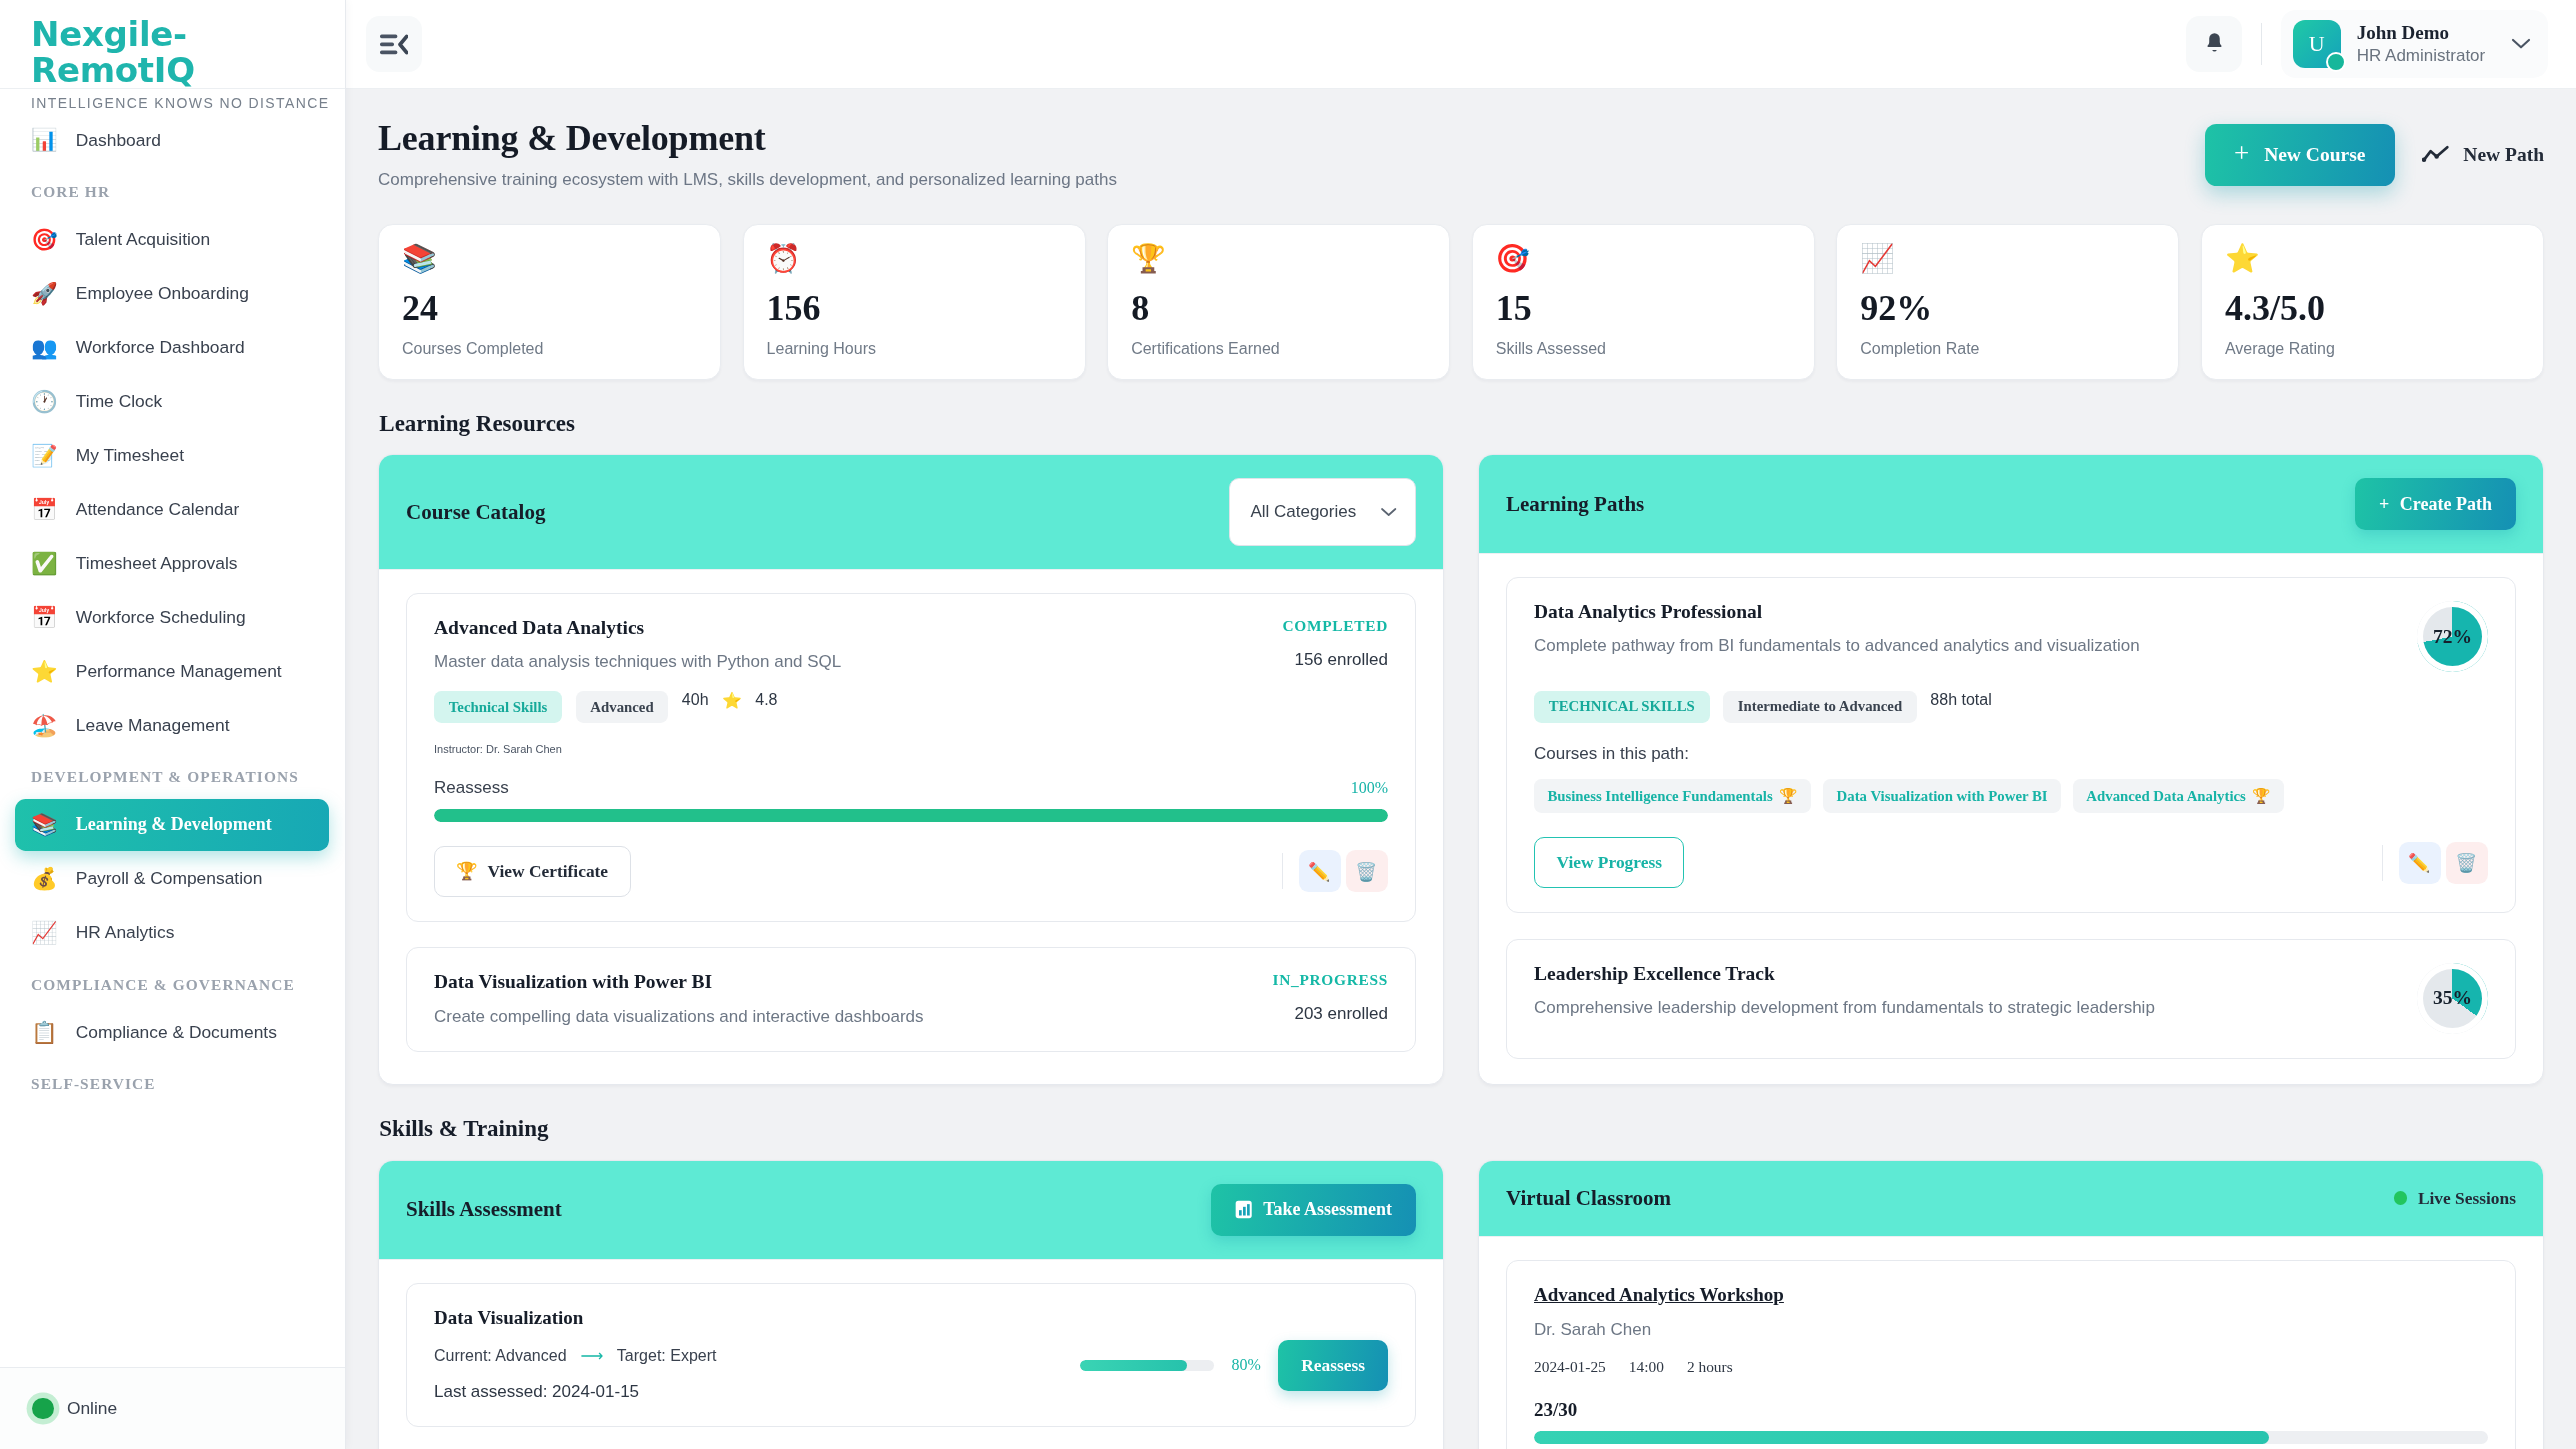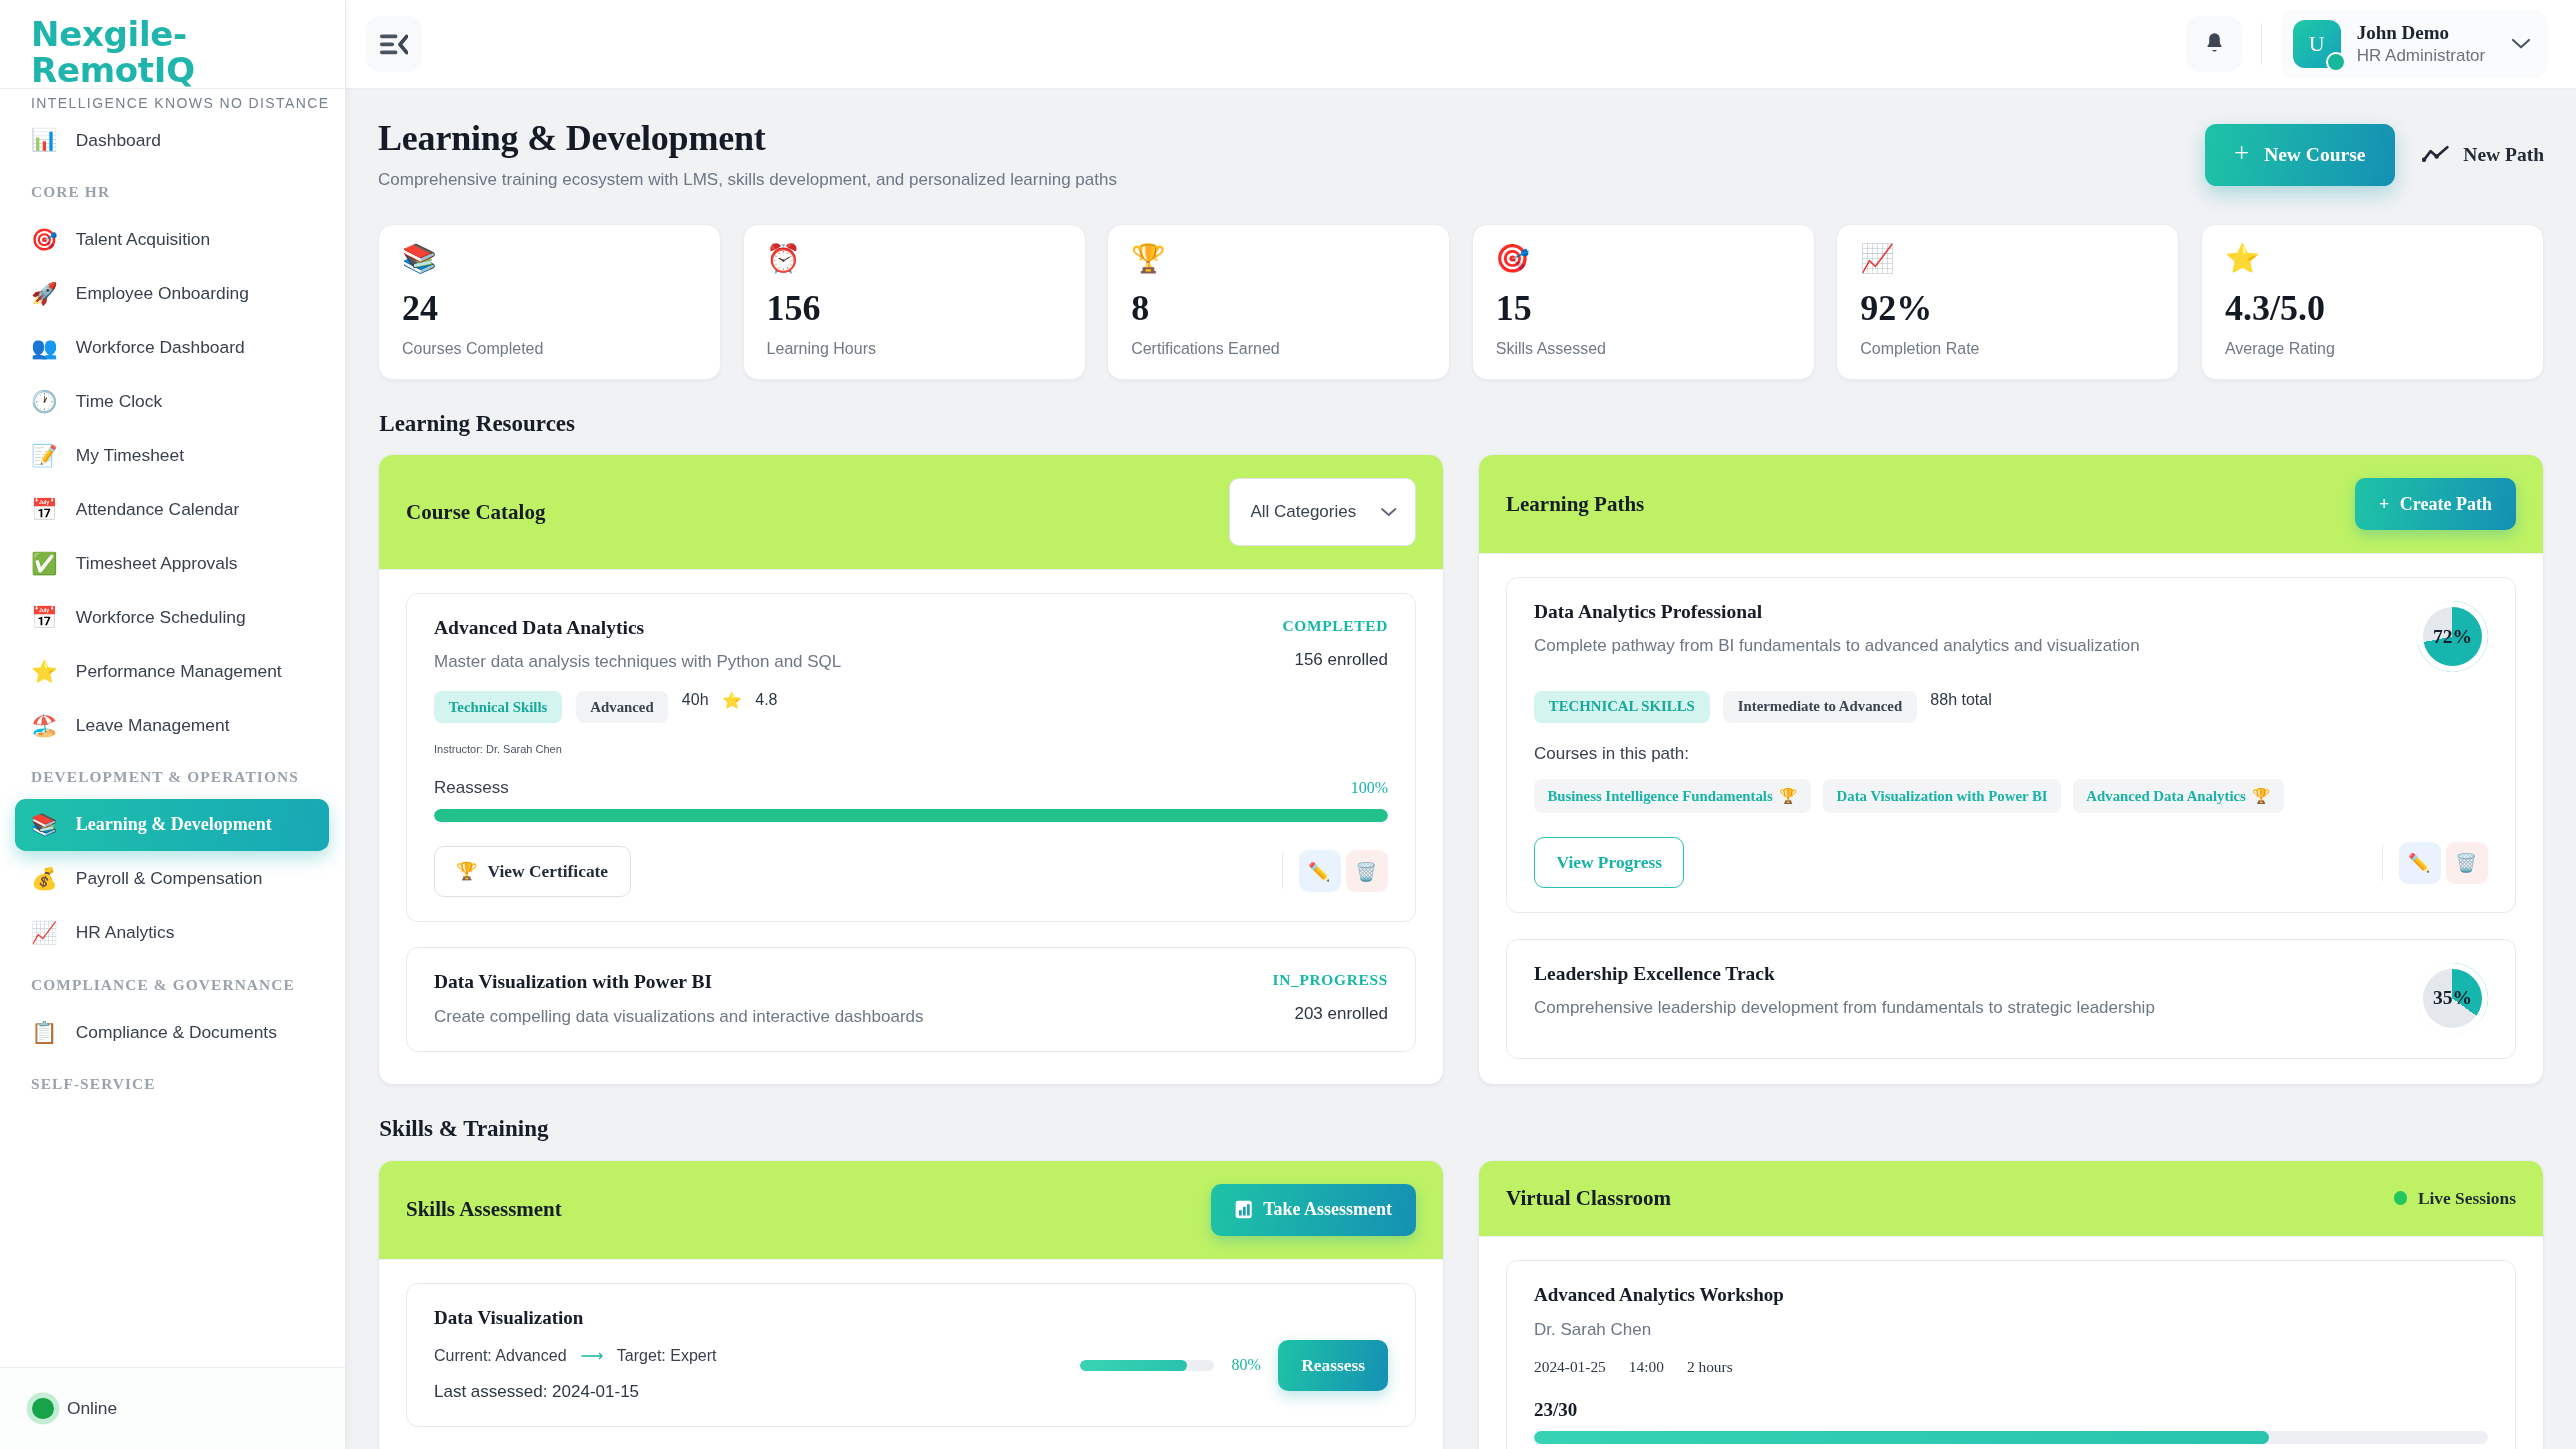--- a/index.html
+++ b/index.html
@@ -192,21 +192,21 @@
   .two-col { display:flex; gap:34px; }
   .panel {
     flex:1; min-width:0;
     background:#fff; border:0.7px solid #e6e9ee;
     border-radius:14.8px; overflow:hidden;
     box-shadow:0 1.3px 3.4px rgba(20,30,50,.04);
   }
   .panel-head {
     display:flex; align-items:center;
     padding:23px 27px; min-height:76px;
-    background:#bef264;
+    background:#5eead4;
     border-bottom:0.7px solid #edf0f3;
   }
   .panel-title {
     font-family:"Liberation Serif", serif;
     font-size:21px; font-weight:bold; color:#161d29;
   }
   .panel-head .right { margin-left:auto; display:flex; align-items:center; gap:13.4px; }
   .select-box {
     display:flex; align-items:center; gap:24px;
     height:68px; padding:0 17.4px 0 20px;
@@ -323,21 +323,21 @@
     background:linear-gradient(100deg,#1ec3a6 0%,#1590b4 100%);
     color:#fff; font-family:"Liberation Serif", serif;
     font-size:17.4px; font-weight:bold;
     box-shadow:0 5.4px 13.4px rgba(24,160,175,.28);
   }
 
   
   .live-pill { display:flex; align-items:center; gap:10.7px; }
   .live-dot { width:13.4px; height:13.4px; border-radius:50%; background:#22c55e; }
   .live-text { font-family:"Liberation Serif", serif; font-size:17.4px; font-weight:bold; color:#232b38; }
-  .vc-title { font-family:"Liberation Serif", serif; font-size:19px; font-weight:bold; color:#161d29; }
+  .vc-title { font-family:"Liberation Serif", serif; font-size:19px; font-weight:bold; color:#161d29;text-decoration:underline; }
   .vc-host { margin-top:14.8px; font-size:17px; color:#6d7785; }
   .vc-meta { margin-top:17.4px; display:flex; gap:23px; font-size:15.4px; color:#2e3744;
              font-family:"Liberation Serif", serif; }
   .vc-count { margin-top:23px; font-family:"Liberation Serif", serif; font-size:19px;
               font-weight:bold; color:#161d29; }
   svg { display:block; }
 </style>
 </head>
 <body>
 

